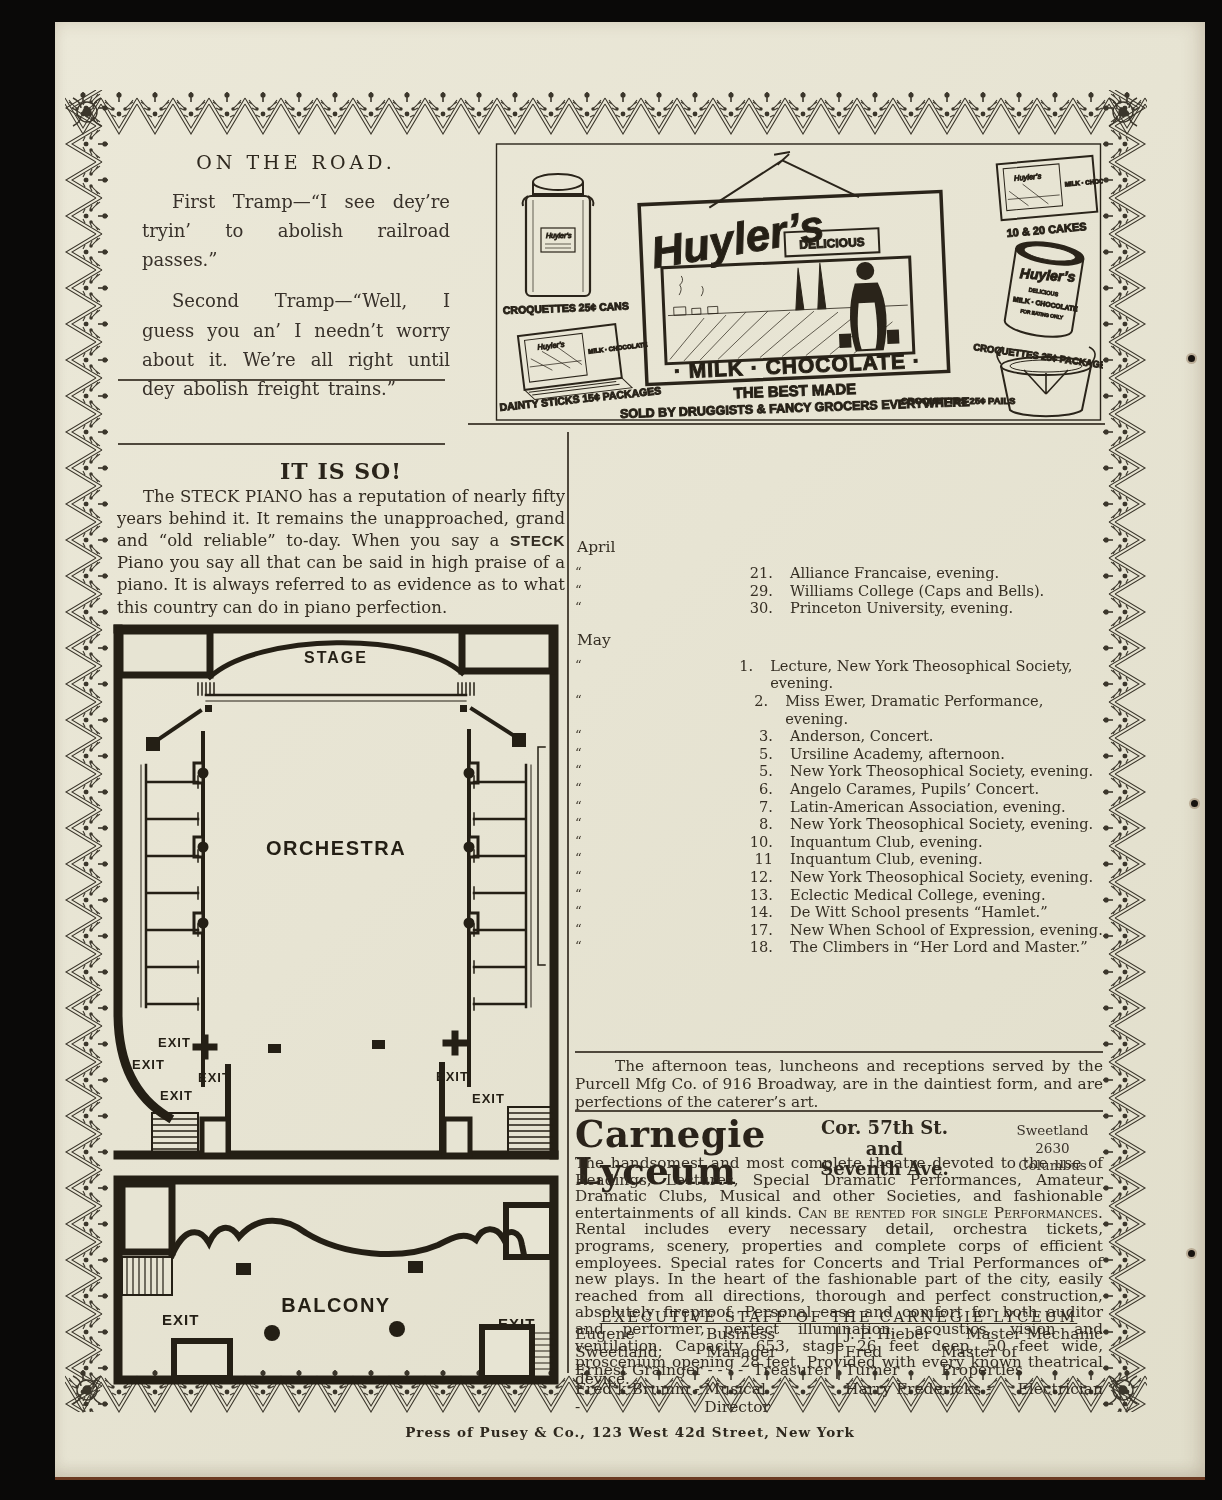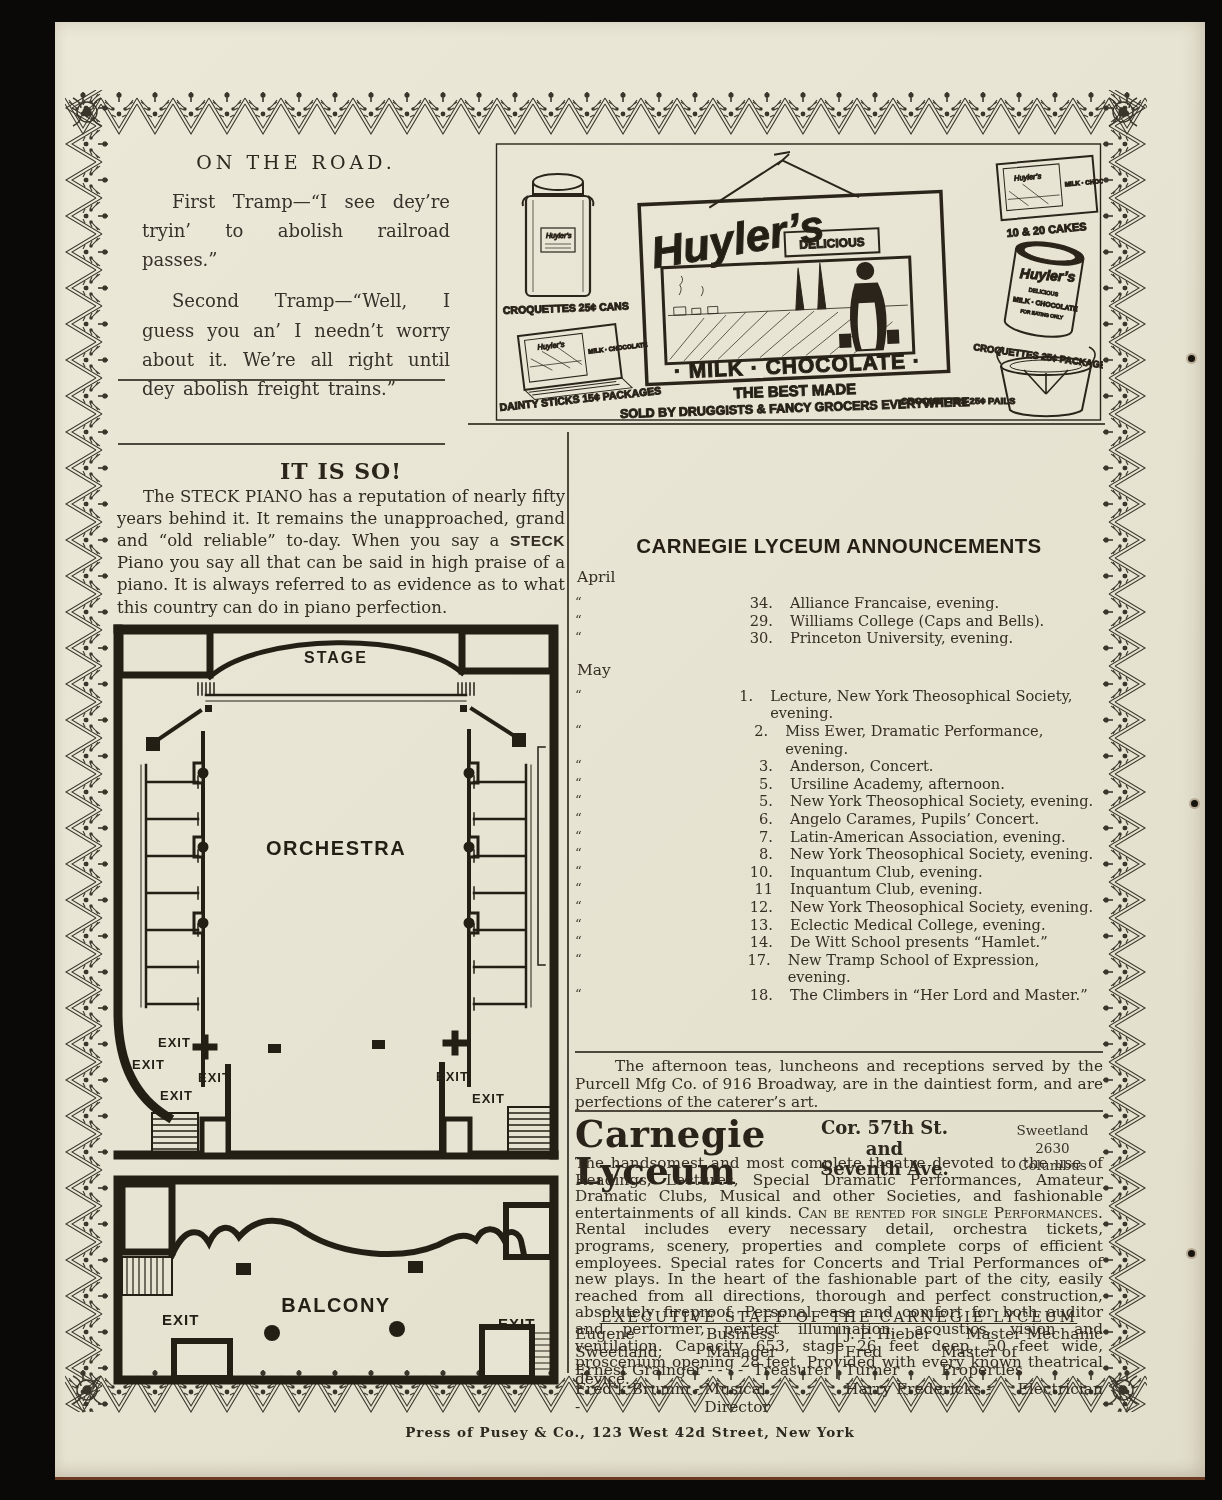--- a/index.html
+++ b/index.html
@@ -371,25 +371,24 @@
     <text class="planlbl" x="22" y="454" font-size="13" letter-spacing="1">EXIT</text>
     <text class="planlbl" x="88" y="467" font-size="13" letter-spacing="1">EXIT</text>
     <text class="planlbl" x="50" y="485" font-size="13" letter-spacing="1">EXIT</text>
     <text class="planlbl" x="326" y="466" font-size="13" letter-spacing="1">EXIT</text>
     <text class="planlbl" x="362" y="488" font-size="13" letter-spacing="1">EXIT</text>
     <text class="planlbl" x="52" y="710" font-size="15" letter-spacing="1">EXIT</text>
     <text class="planlbl" x="388" y="714" font-size="15" letter-spacing="1">EXIT</text>
   </svg>
 
   <div class="abs" id="announce">
-    <div class="ttl">CARNEGIE LYCEUM ANNOUNCEMENTS</div>
     <div class="ann-month">April</div>
     <div class="ann-row">
         <span class="dit">“</span>
-        <span class="day">34.</span>
+        <span class="day">21.</span>
         <span class="txt">Alliance Francaise, evening.</span>
       </div>
     <div class="ann-row">
         <span class="dit">“</span>
         <span class="day">29.</span>
         <span class="txt">Williams College (Caps and Bells).</span>
       </div>
     <div class="ann-row">
         <span class="dit">“</span>
         <span class="day">30.</span>
@@ -457,21 +456,21 @@
         <span class="txt">Eclectic Medical College, evening.</span>
       </div>
     <div class="ann-row">
         <span class="dit">“</span>
         <span class="day">14.</span>
         <span class="txt">De Witt School presents “Hamlet.”</span>
       </div>
     <div class="ann-row">
         <span class="dit">“</span>
         <span class="day">17.</span>
-        <span class="txt">New Tramp School of Expression, evening.</span>
+        <span class="txt">New When School of Expression, evening.</span>
       </div>
     <div class="ann-row">
         <span class="dit">“</span>
         <span class="day">18.</span>
         <span class="txt">The Climbers in “Her Lord and Master.”</span>
       </div>
   </div>
 
   <div class="abs" id="purcell">The afternoon teas, luncheons and receptions served by the Purcell Mfg Co. of 916 Broadway, are in the daintiest form, and are perfections of the caterer’s art.</div>
 

